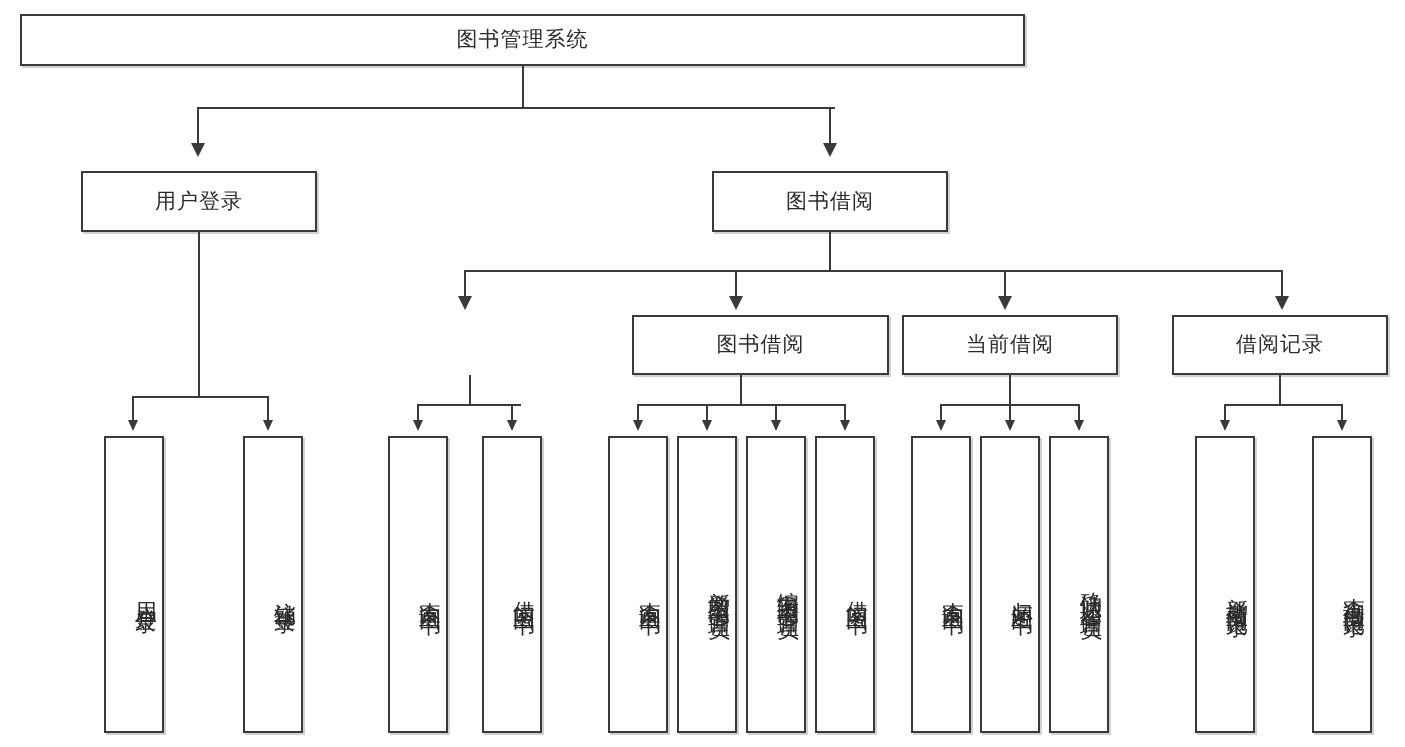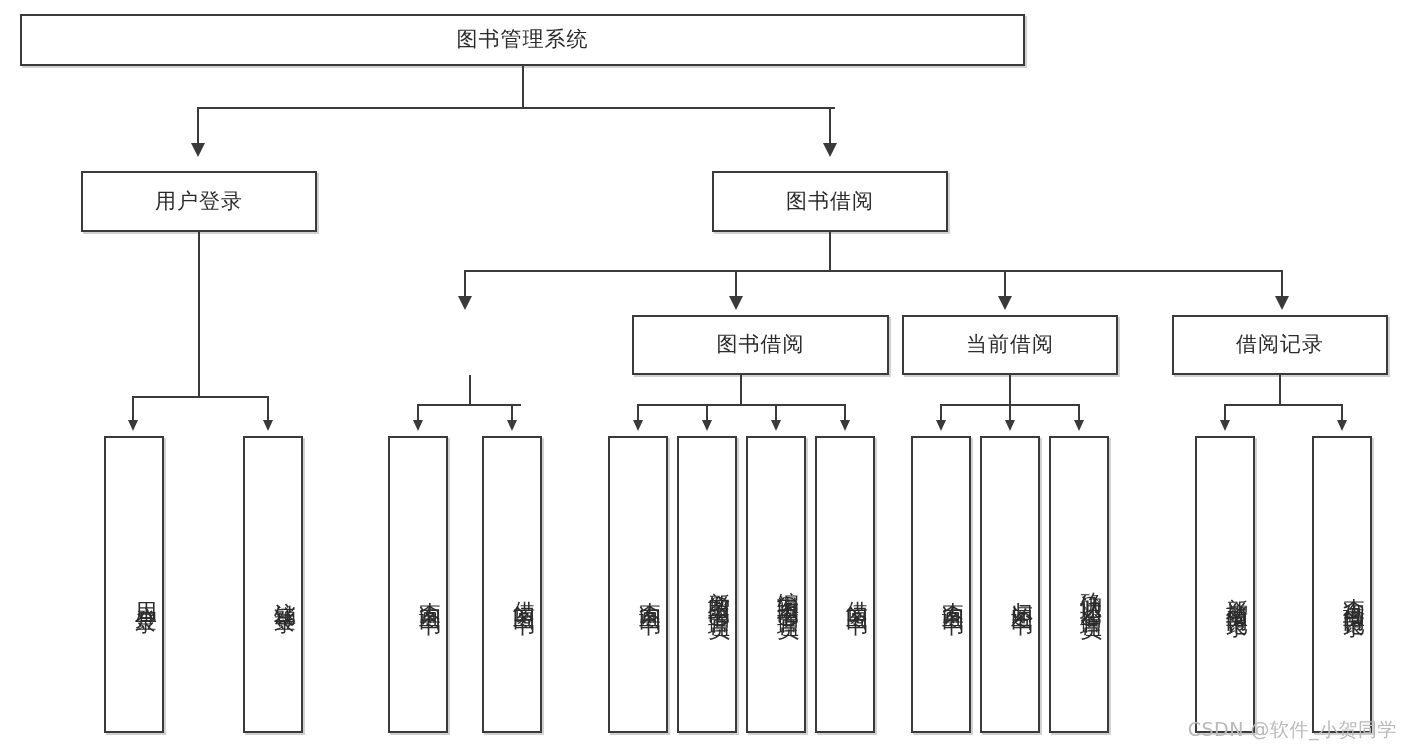--- a/index.html
+++ b/index.html
@@ -208,15 +208,14 @@
     <span class="vtext">确认归还（管理员）</span>
   </div>
 
   <div class="node vertical" style="left:1195px;top:436px;width:60px;height:297px;">
     <span class="vtext">新增借阅记录</span>
   </div>
   <div class="node vertical" style="left:1312px;top:436px;width:60px;height:297px;">
     <span class="vtext">查询借阅记录</span>
   </div>
 
-  <div id="watermark">CSDN @软件_小贺同学</div>
 
 </div>
 
 </body></html>

